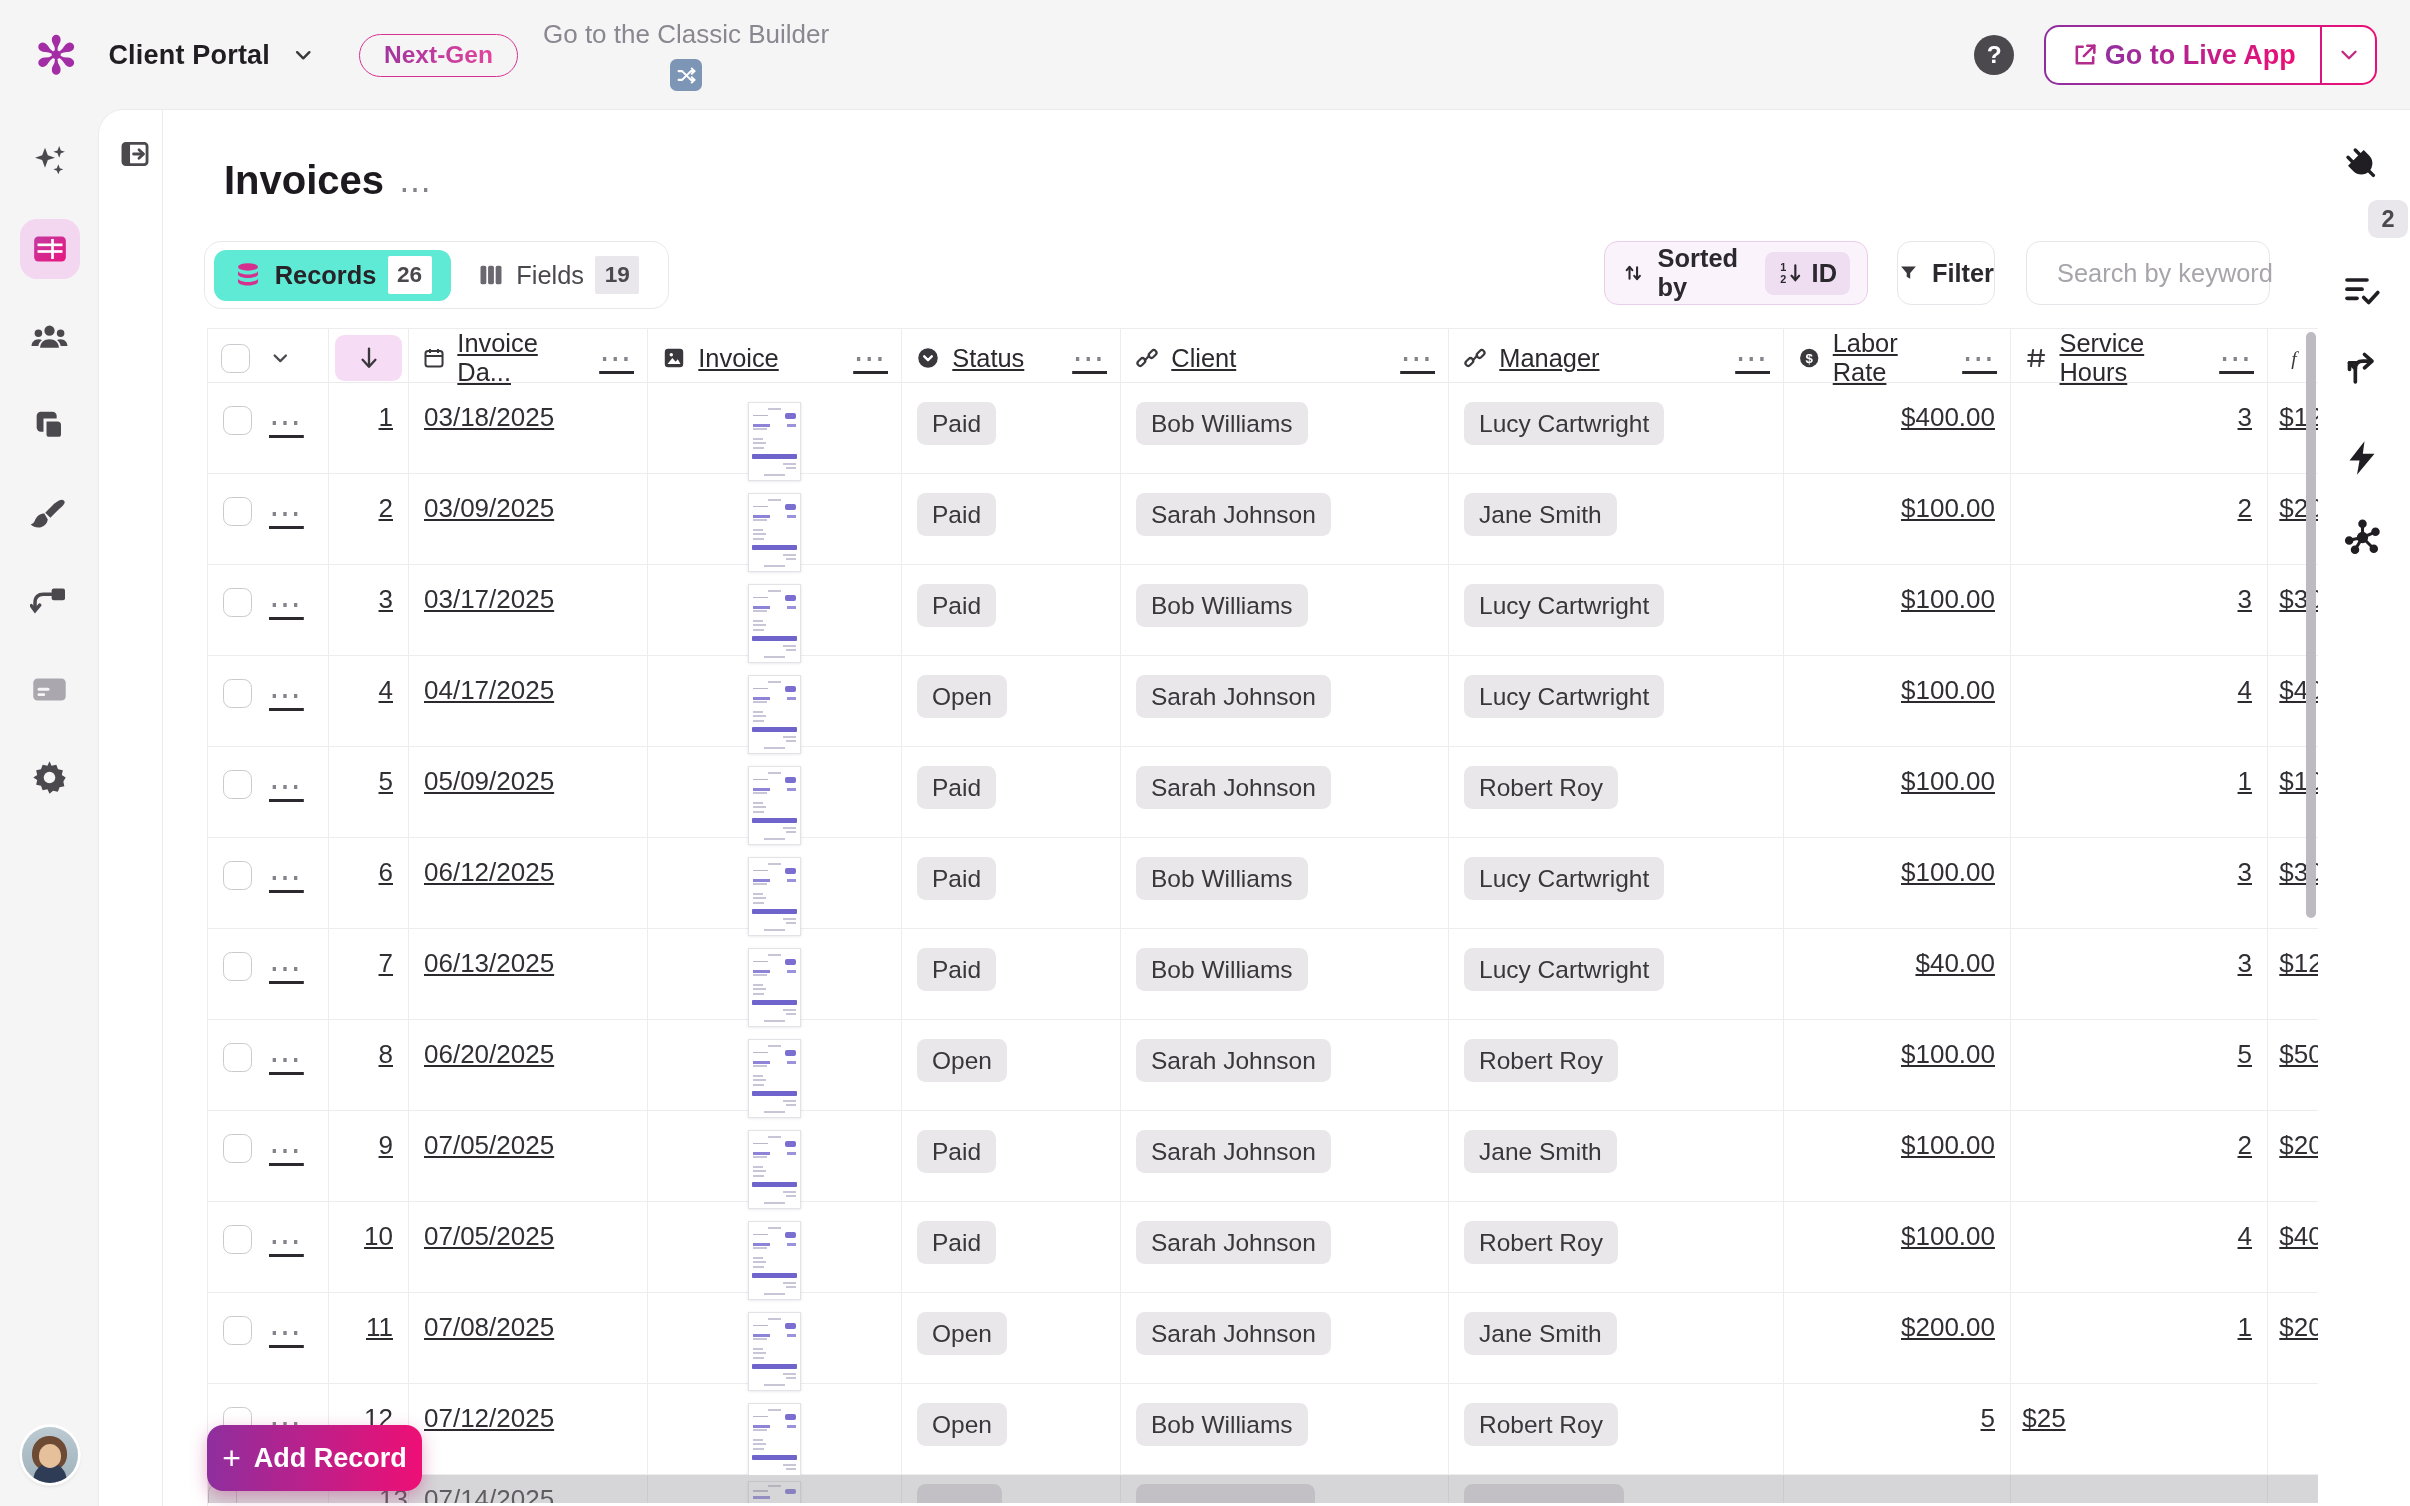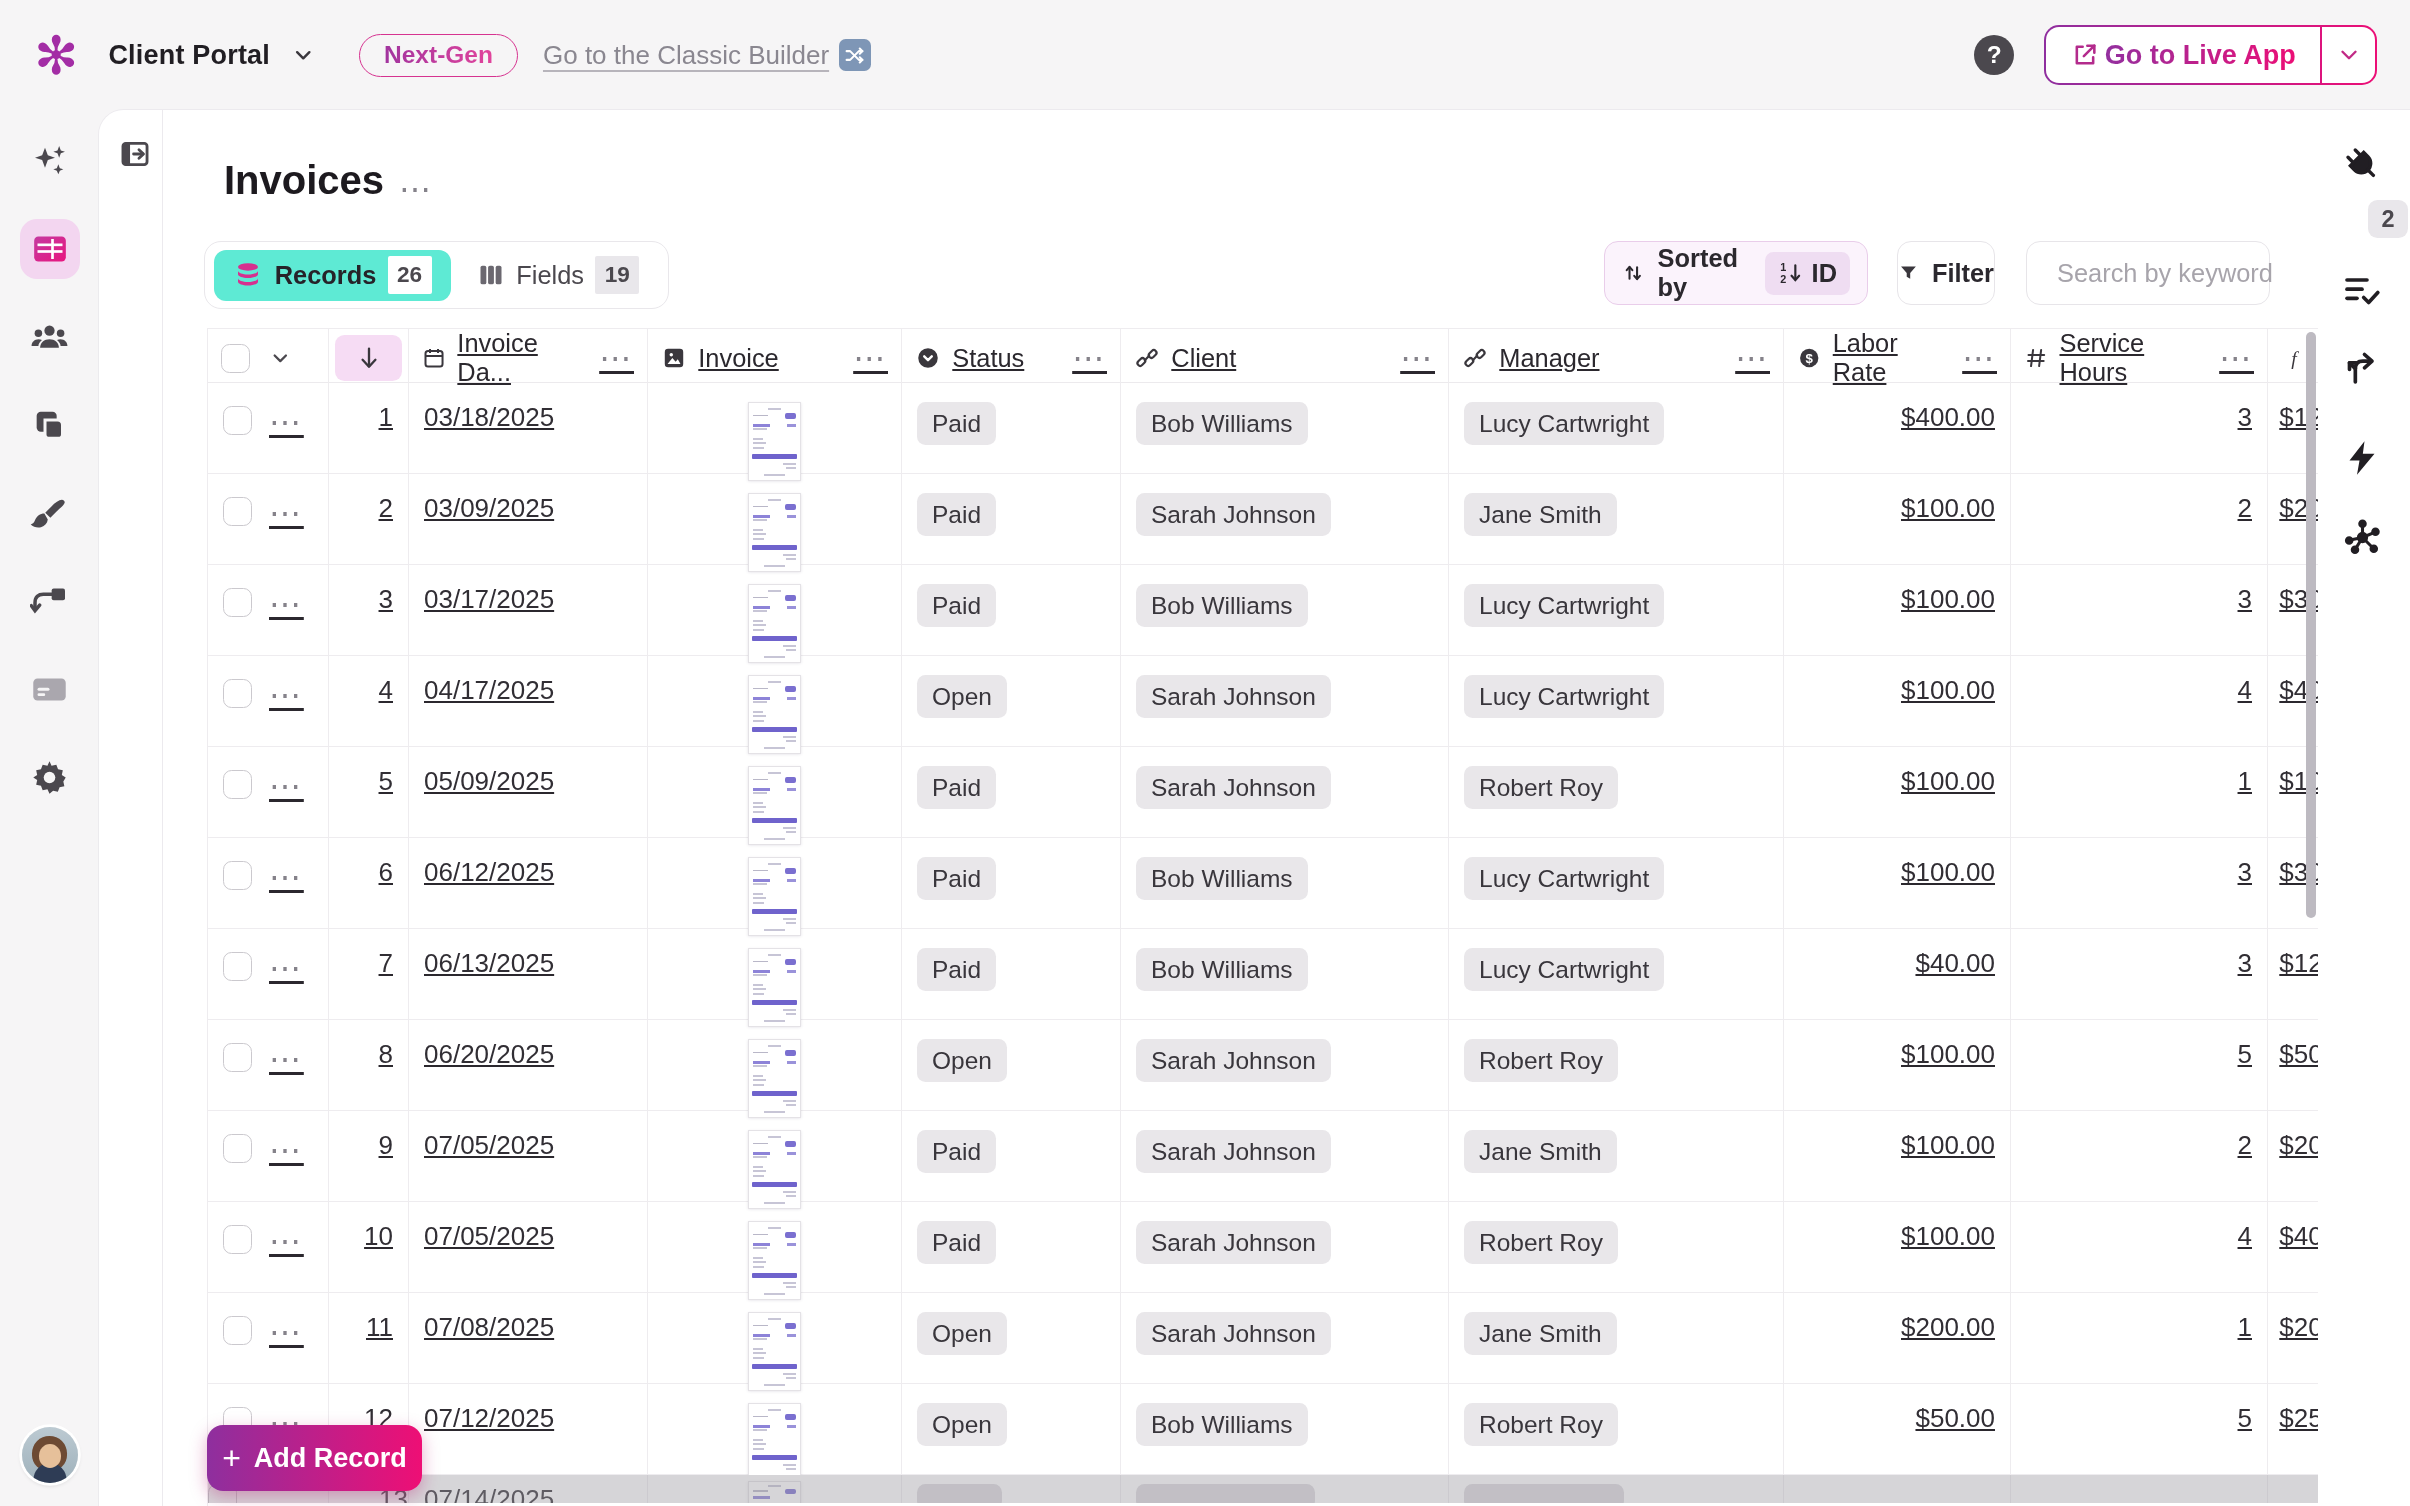--- a/index.html
+++ b/index.html
@@ -12,21 +12,21 @@
   }
   svg { display:block; }
 
   
   .topbar{position:absolute;left:0;top:0;width:2411px;height:110px;display:flex;align-items:center;padding:0 34px;background:#f6f5f6;}
   .logo{font-size:53px;line-height:1;color:#a32da5;margin-right:30px;}
   .app-name{font-size:27px;font-weight:700;color:#211e23;letter-spacing:0.2px;}
   .tb-chev{margin-left:21px;margin-right:43px;}
   .nextgen{display:inline-flex;align-items:center;height:43px;padding:0 24.5px;border:1.9px solid #d63390;border-radius:941px;font-size:24.5px;font-weight:700;
     background:linear-gradient(90deg,#93309f,#f0489b);-webkit-background-clip:text;background-clip:text;color:transparent;}
-  .classic{margin-left:24.5px;display:inline-flex;align-items:center;gap:9.4px;font-size:26px;color:#8a8790;text-decoration:underline;text-underline-offset:5.6px;text-decoration-color:#b7b4bb;cursor:pointer;}
+  .classic{margin-left:24.5px;display:inline-flex;align-items:center;gap:9.4px;font-size:26px;color:#8a8790;text-underline-offset:5.6px;text-decoration-color:#b7b4bb;cursor:pointer;flex-direction:column;}
   .shuffle{width:32px;height:32px;border-radius:6.6px;background:#7e96b6;display:flex;align-items:center;justify-content:center;}
   .spacer{flex:1;}
   .help{width:40px;height:40px;border-radius:50%;background:#4b484e;color:#fff;font-size:24.5px;font-weight:700;display:flex;align-items:center;justify-content:center;margin-right:30px;cursor:pointer;}
   .liveapp{display:flex;border-radius:15px;padding:1.9px;background:linear-gradient(90deg,#8f2f9f,#ec0e76);height:60px;cursor:pointer;}
   .liveapp .main{display:flex;align-items:center;gap:6px;background:#fff;border-radius:13px 0 0 13px;padding:0 24.5px;}
   .liveapp .main span{font-size:27px;font-weight:700;background:linear-gradient(90deg,#93309f,#ec0e76);-webkit-background-clip:text;background-clip:text;color:transparent;}
   .liveapp .split{width:1.9px;}
   .liveapp .drop{display:flex;align-items:center;justify-content:center;width:53px;background:#fff;border-radius:0 13px 13px 0;}
 
   
@@ -750,21 +750,20 @@
             <i class="t9"></i>
             <i class="t10"></i>
             <i class="t11"></i>
             <i class="t12"></i>
             <i class="t13"></i>
           </span>
     </div>
     <div><span class="pill">Open</span></div>
     <div><span class="pill">Bob Williams</span></div>
     <div><span class="pill">Robert Roy</span></div>
-    <div class="c-right">$50.00</div>
     <div class="c-right">5</div>
     <div style="padding-left:11.3px;">$25</div>
   </div>
 </div>
 
   <div class="trow partial">
     <div class="overlay"></div>
     <div class="rowhead" style="padding-top:9.4px !important;border-right:0.9px solid #eeecef;">
       <span class="checkbox"></span>
     </div>

